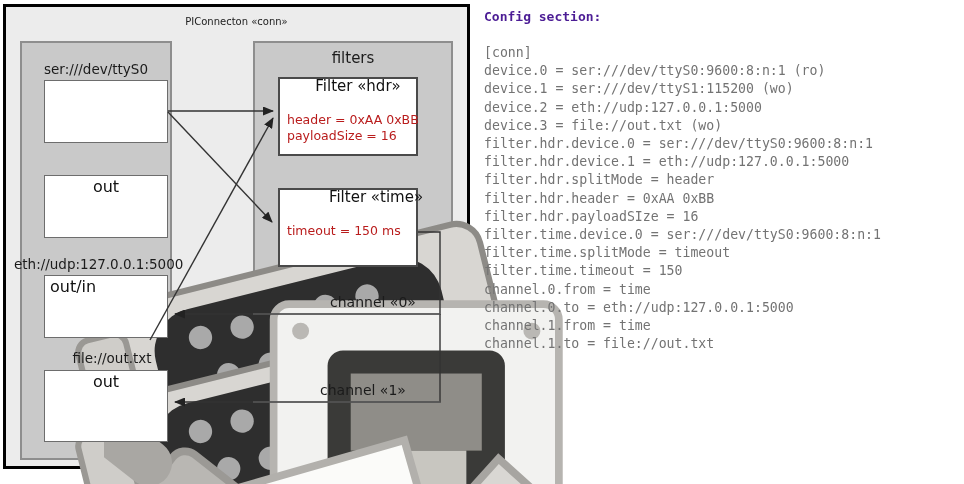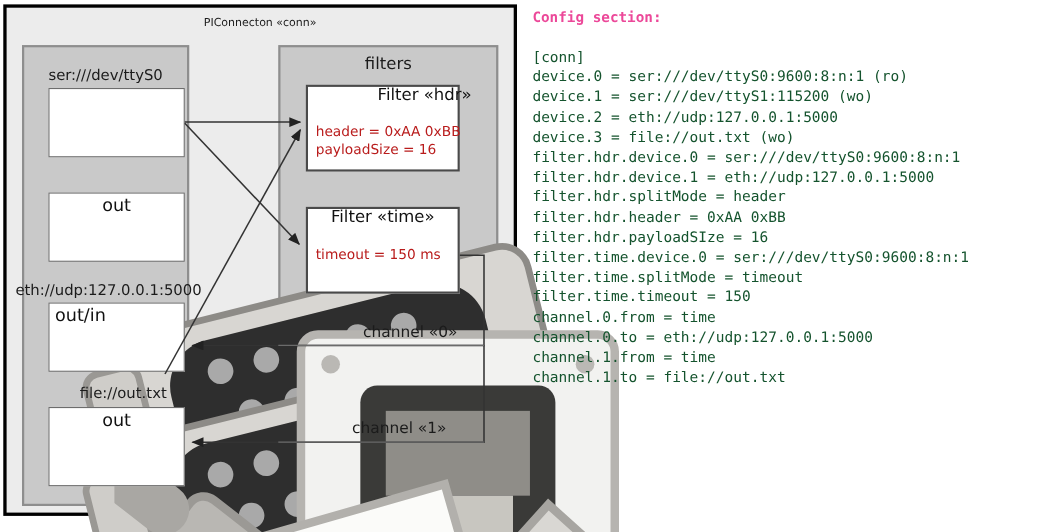--- a/index.html
+++ b/index.html
@@ -37,24 +37,24 @@
 
   .chan-label{position:absolute;font-size:14px;color:#1b1b1b;white-space:nowrap;}
 
   #diagram svg{position:absolute;left:0;top:0;width:478px;height:484px;
      pointer-events:none;}
   .icon-svg{position:absolute;}
 
   
   #config{position:absolute;left:478px;top:0;width:486px;height:484px;}
   .cfg-head{position:absolute;left:6px;top:9px;font-size:13px;font-weight:bold;
-     font-family:"DejaVu Sans Mono","Liberation Mono",monospace;color:#ec4899;}
+     font-family:"DejaVu Sans Mono","Liberation Mono",monospace;color:#4c1d95;}
   .cfg-body{position:absolute;left:6px;top:44px;font-size:13.2px;
      font-family:"DejaVu Sans Mono","Liberation Mono",monospace;
-     color:#14532d;line-height:18.2px;white-space:pre;}
+     color:#737373;line-height:18.2px;white-space:pre;}
   .cfg-body div{white-space:pre;}
 </style>
 </head>
 <body>
 
 <div id="diagram">
 
   <div class="outer-frame">
     <div class="frame-title">PIConnecton «conn»</div>
   </div>
@@ -152,26 +152,26 @@
       </g>
     </g>
     <g transform="rotate(42 38 26)">
       <rect x="34" y="-2" width="7" height="34" fill="#d9d7d3" stroke="#a7a5a1"></rect>
       <polygon points="34,32 41,32 37.5,41" fill="#cfcdc9" stroke="#a7a5a1"></polygon>
       <polygon points="36,38 39,38 37.5,41" fill="#444"></polygon>
     </g>
   </svg>
 
   <div class="filter-box" style="left:278px;top:77px;width:140px;height:79px;"></div>
-  <div class="filter-title" style="left:278px;top:77px;width:160px;margin-left:28px;">Filter «hdr»</div>
+  <div class="filter-title" style="left:278px;top:77px;width:160px;">Filter «hdr»</div>
   <div class="filter-attr" style="left:287px;top:112px;">header = 0xAA 0xBB</div>
   <div class="filter-attr" style="left:287px;top:128px;">payloadSize = 16</div>
 
   <div class="filter-box" style="left:278px;top:188px;width:140px;height:79px;"></div>
-  <div class="filter-title" style="left:278px;top:188px;width:140px;">Filter «time»</div>
+  <div class="filter-title" style="left:278px;top:188px;width:140px;padding-left:28px;">Filter «time»</div>
   <div class="filter-attr" style="left:287px;top:223px;">timeout = 150 ms</div>
 
   <div class="chan-label" style="left:330px;top:294px;text-align:right;">channel «0»</div>
   <div class="chan-label" style="left:320px;top:382px;">channel «1»</div>
 
   <svg>
     <defs>
       <marker id="ah" markerWidth="11" markerHeight="9" refX="10" refY="4.5" orient="auto" markerUnits="userSpaceOnUse">
         <path d="M0,0 L11,4.5 L0,9 z" fill="#222"></path>
       </marker>

